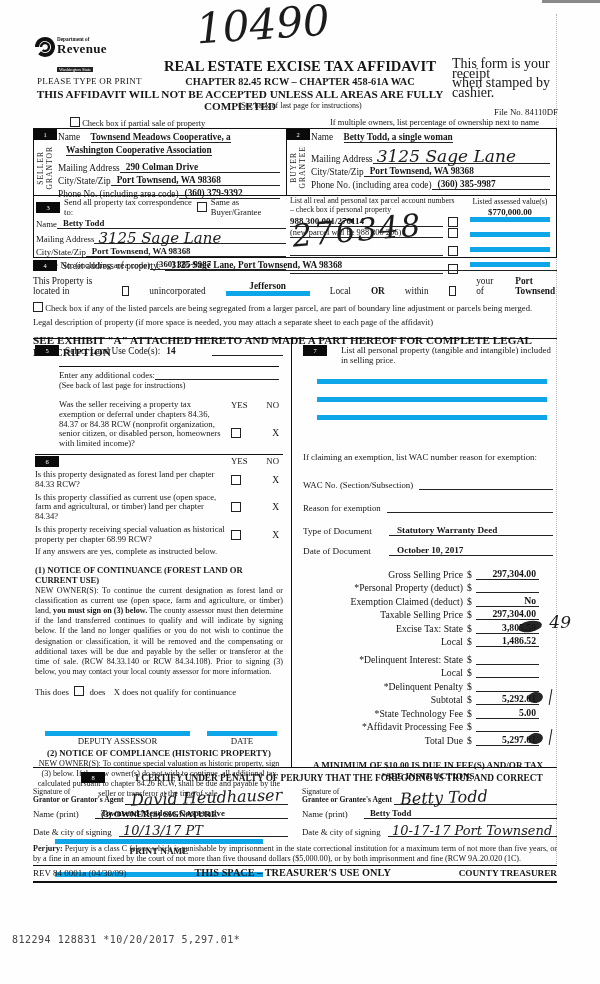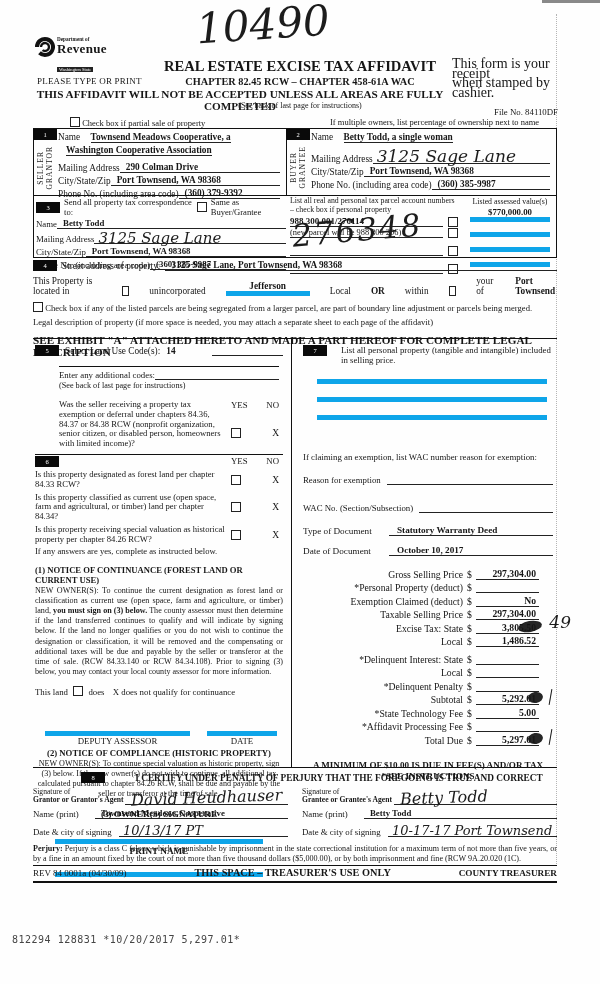--- a/index.html
+++ b/index.html
@@ -266,37 +266,37 @@
             </div>
           </div>
         <div class="qrow">
             <div class="qtext">Is this property classified as current use (open space, farm and agricultural, or timber) land per chapter 84.34?</div>
           <div class="acol">
               <span class="cb"></span>
               <span style="font-size:9.5px;">X</span>
             </div>
           </div>
         <div class="qrow">
-            <div class="qtext">Is this property receiving special valuation as historical property per chapter 84.26 RCW?</div>
+            <div class="qtext">Is this property receiving special valuation as historical property per chapter 68.99 RCW?</div>
           <div class="acol">
               <span class="cb"></span>
               <span style="font-size:9.5px;">X</span>
             </div>
           </div>
         <div style="font-size:8.6px;margin-top:1px;">If any answers are yes, complete as instructed below.</div>
       </div>
 
       <div class="b" style="font-size:8.6px;margin-top:9px;">(1) NOTICE OF CONTINUANCE (FOREST LAND OR CURRENT USE)</div>
       <div style="font-size:8.1px;line-height:10.2px;text-align:justify;margin-top:1px;">
         <span>NEW OWNER(S): To continue the current designation as forest land or classification as current use (open space, farm and agriculture, or timber) land,</span>
         <span class="b">you must sign on (3) below.</span>
         <span>The county assessor must then determine if the land transferred continues to qualify and will indicate by signing below. If the land no longer qualifies or you do not wish to continue the designation or classification, it will be removed and the compensating or additional taxes will be due and payable by the seller or transferor at the time of sale.  (RCW 84.33.140 or RCW 84.34.108).  Prior to signing (3) below, you may contact your local county assessor for more information.</span>
       </div>
       <div style="font-size:8.8px;margin-top:9px;">
-        <span>This land</span>
+        <span>This does</span>
         <span class="cb" style="margin:0 3px;"></span>
         <span>does</span>
         <span style="margin-left:6px;">X</span>
         <span>does not  qualify for continuance</span>
       </div>
 
       <div style="display:flex;justify-content:space-between;margin:24px 6px 0 10px;">
         <div style="width:145px;">
             <div class="u" style="height:10px;"></div>
             <div class="ctr" style="font-size:8.8px;">DEPUTY ASSESSOR</div>
@@ -317,26 +317,26 @@
     <div class="abs" style="left:260px;top:0;width:264px;height:100%;padding:6px 4px 0 10px;box-sizing:border-box;">
       <div style="display:flex;gap:14px;">
         <span class="secbox">7</span>
         <span style="font-size:8.8px;line-height:10px;flex:1;">List all personal property (tangible and intangible) included in selling price.</span>
       </div>
       <div class="u" style="margin:14px 6px 0 14px;"></div>
       <div class="u" style="margin:13px 6px 0 14px;"></div>
       <div class="u" style="margin:13px 6px 0 14px;"></div>
 
       <div style="font-size:8.8px;margin-top:32px;">If claiming an exemption, list WAC number reason for exemption:</div>
+      <div style="display:flex;align-items:flex-end;margin-top:18px;font-size:8.8px;">
+        <span style="white-space:nowrap;">WAC No. (Section/Subsection)</span>
+          <span class="uln" style="margin-left:6px;"></span>
+      </div>
       <div style="display:flex;align-items:flex-end;margin-top:13px;font-size:8.8px;">
         <span style="white-space:nowrap;">Reason for exemption</span>
-          <span class="uln" style="margin-left:6px;"></span>
-      </div>
-      <div style="display:flex;align-items:flex-end;margin-top:18px;font-size:8.8px;">
-        <span style="white-space:nowrap;">WAC No. (Section/Subsection)</span>
           <span class="uln" style="margin-left:6px;"></span>
       </div>
       <div style="display:flex;align-items:flex-end;margin-top:12px;font-size:9.2px;">
         <span style="width:86px;flex:0 0 auto;">Type of Document</span>
         <span class="uln b" style="padding-left:8px;">Statutory Warranty Deed</span>
       </div>
       <div style="display:flex;align-items:flex-end;margin-top:9px;font-size:9.2px;">
         <span style="width:86px;flex:0 0 auto;">Date of Document</span>
         <span class="uln b" style="padding-left:8px;">October 10, 2017</span>
       </div>

